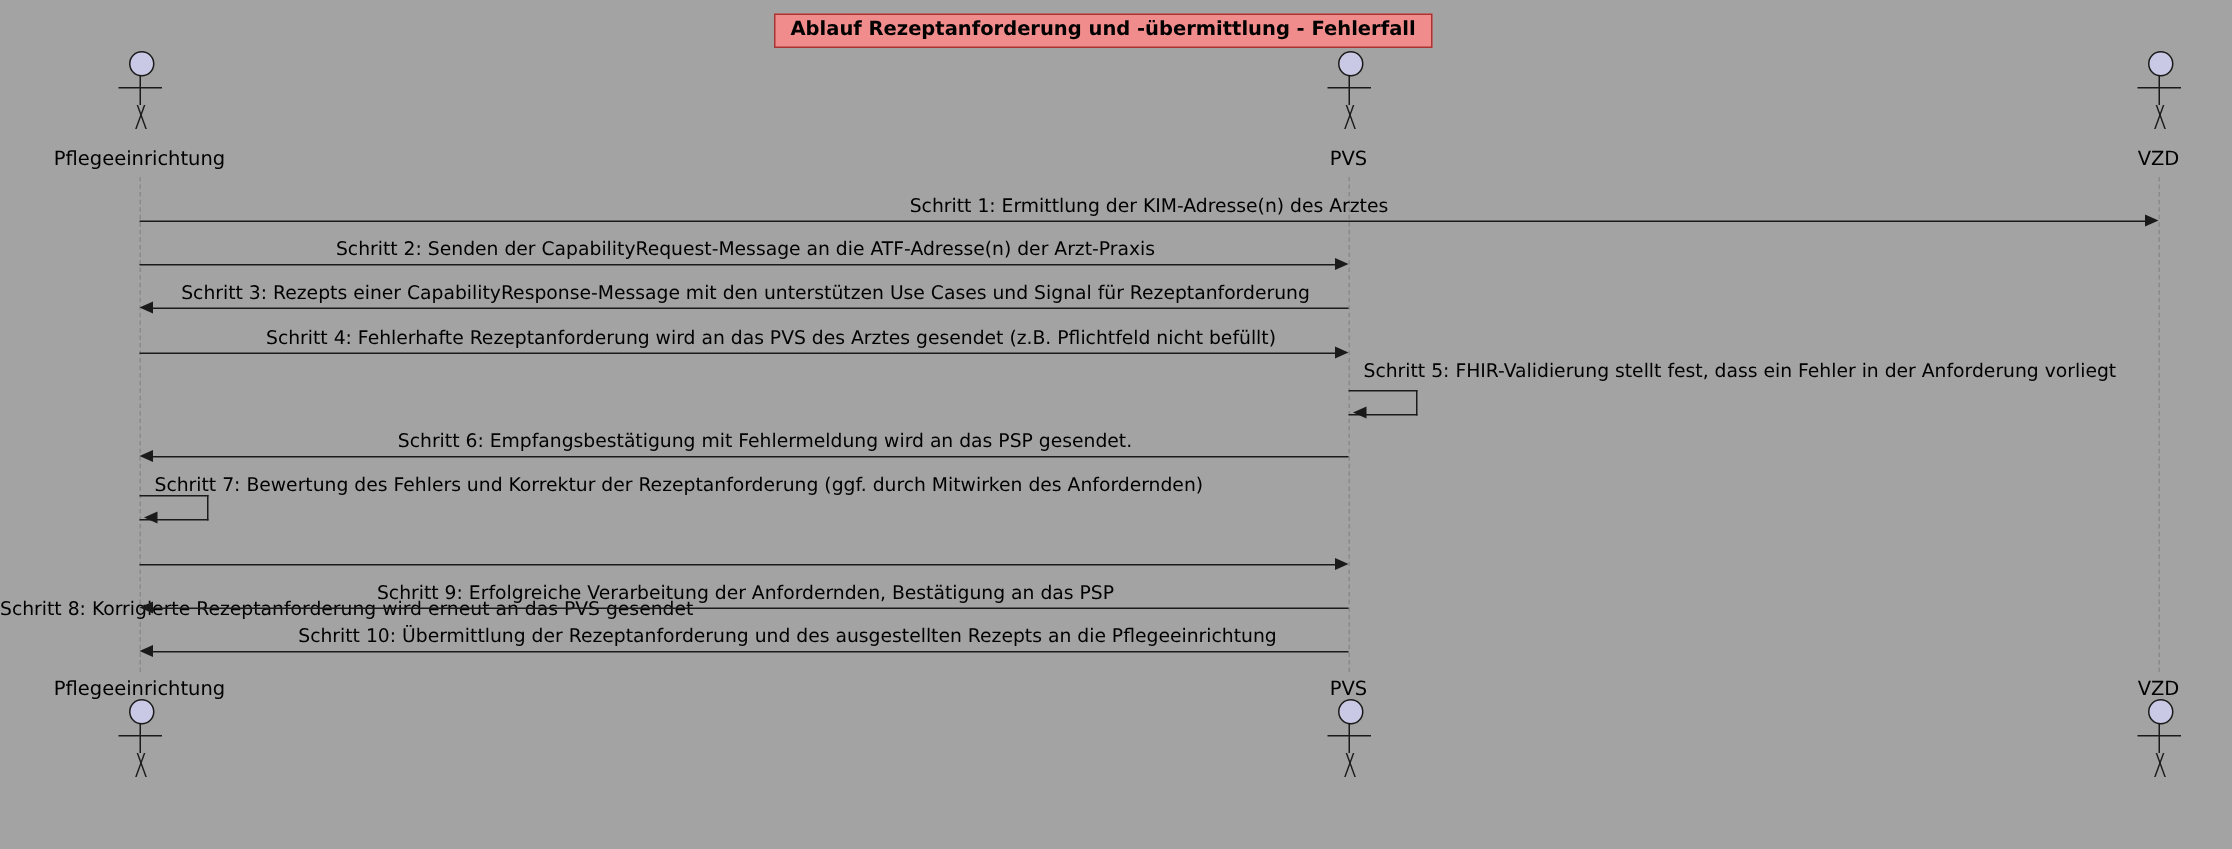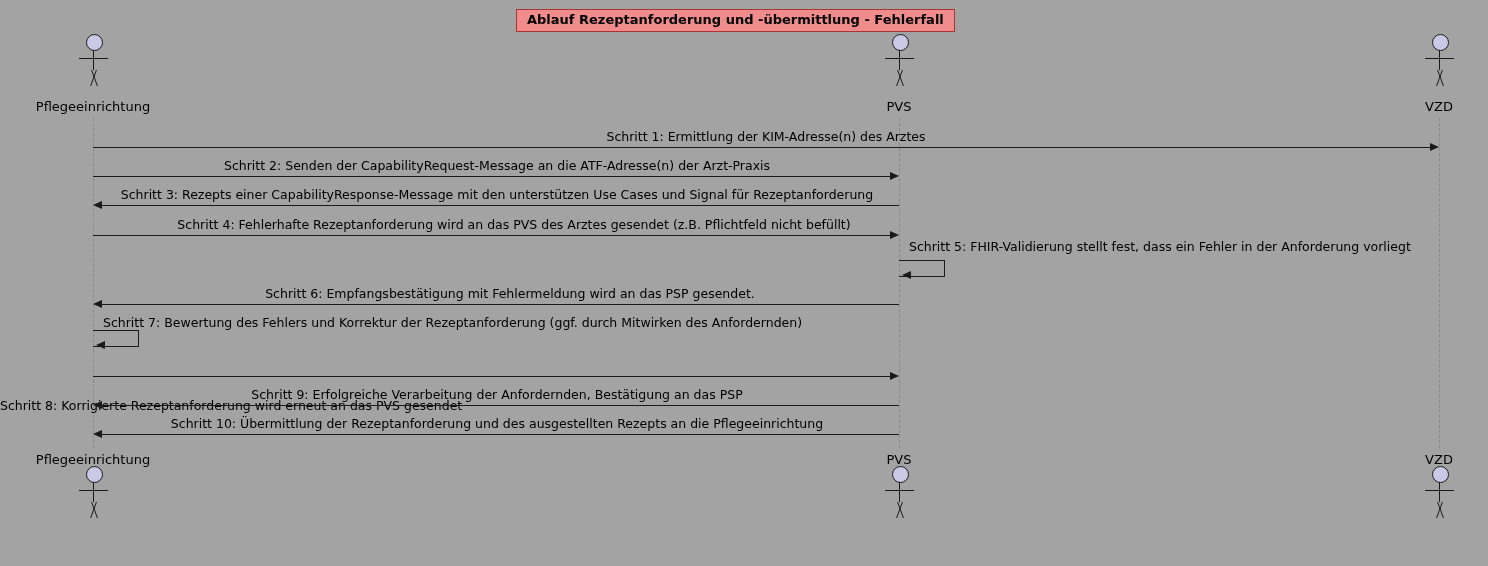--- a/index.html
+++ b/index.html
@@ -215,17 +215,17 @@
   <div class="arrow-left" style="left:96px; top:341px;"></div>
 
   <div class="msg-label" style="left:0px; top:359px; width:994px; text-align:left;margin-top:40px;">Schritt 8: Korrigierte Rezeptanforderung wird erneut an das PVS gesendet</div>
   <div class="msg-line" style="left:93px; top:376px; width:797px;"></div>
   <div class="arrow-right" style="left:890px; top:372px;"></div>
 
   <div class="msg-label" style="left:0px; top:388px; width:994px; text-align:center;">Schritt 9: Erfolgreiche Verarbeitung der Anfordernden, Bestätigung an das PSP</div>
   <div class="msg-line" style="left:102px; top:405px; width:797px;"></div>
   <div class="arrow-left" style="left:93px; top:401px;"></div>
 
-  <div class="msg-label" style="left:0px; top:417px; width:994px; text-align:center;">Schritt 10: Übermittlung der Rezeptanforderung und des ausgestellten Rezepts an die Pflegeeinrichtung</div>
+  <div class="msg-label" style="left:0px; top:417px; width:994px; text-align:center;padding-left:28px;">Schritt 10: Übermittlung der Rezeptanforderung und des ausgestellten Rezepts an die Pflegeeinrichtung</div>
   <div class="msg-line" style="left:102px; top:434px; width:797px;"></div>
   <div class="arrow-left" style="left:93px; top:430px;"></div>
 
 </div>
 
 </body></html>

